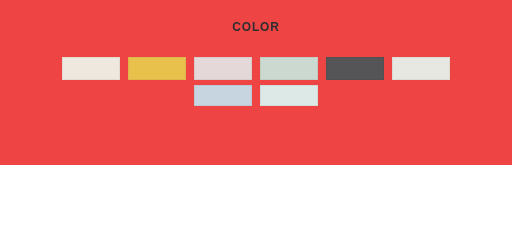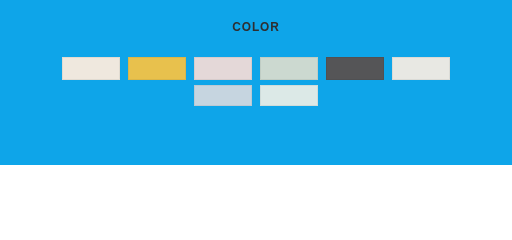--- a/index.html
+++ b/index.html
@@ -10,21 +10,21 @@
     width: 512px;
     height: 165px;
     background: #ffffff;
     font-family: "Liberation Sans", sans-serif;
     overflow: hidden;
   }
   .panel {
     position: relative;
     width: 512px;
     height: 165px;
-    background: #0ea5e9;
+    background: #ef4444;
     box-sizing: border-box;
   }
   .panel-title {
     position: absolute;
     top: 20px;
     left: 0;
     width: 512px;
     text-align: center;
     font-family: "Liberation Sans", sans-serif;
     font-size: 13.5px;

